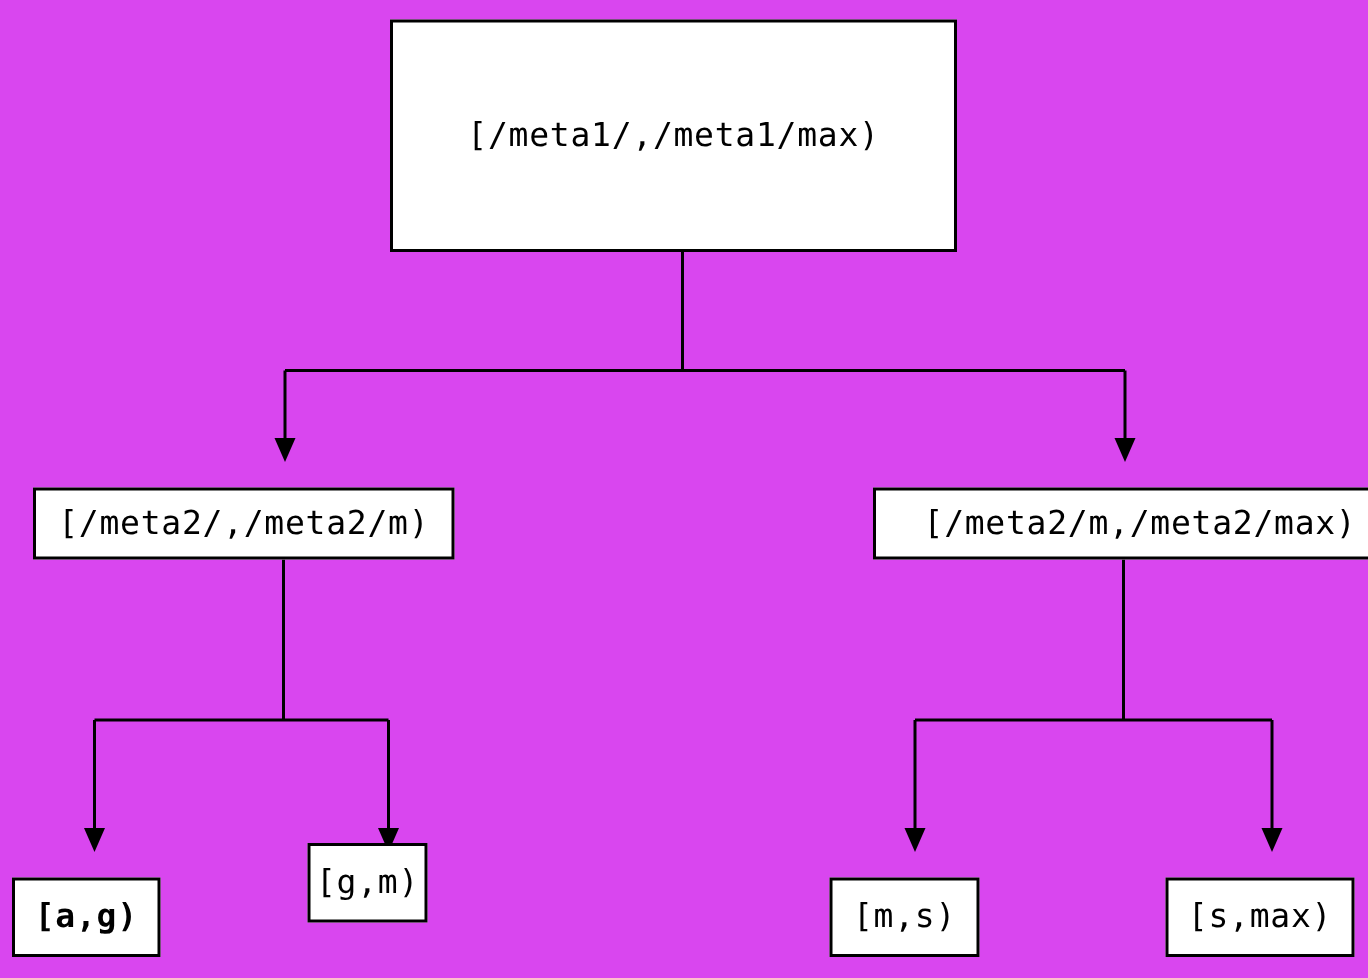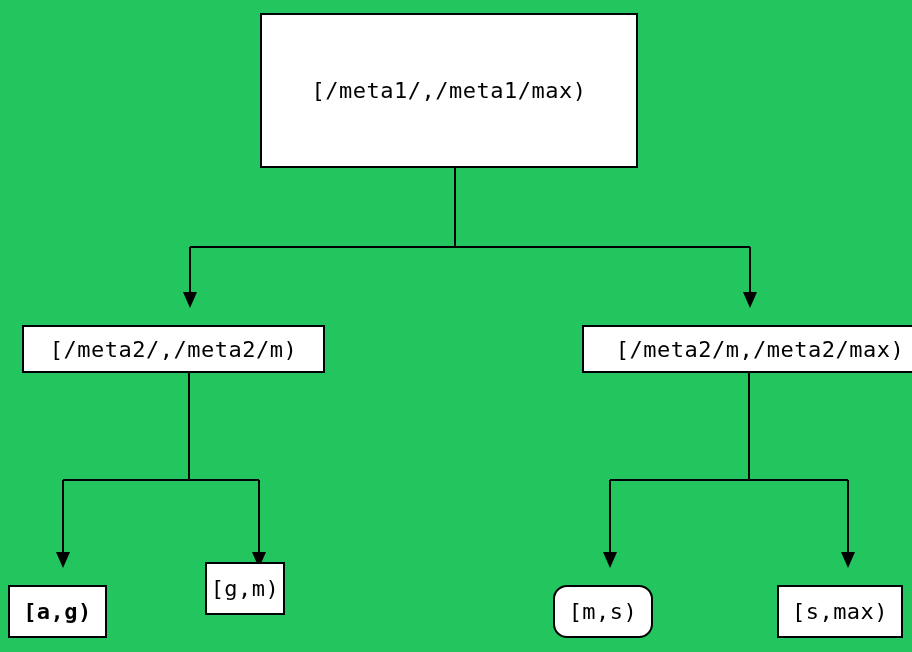--- a/index.html
+++ b/index.html
@@ -4,21 +4,21 @@
 <style>
   html, body {
     margin: 0;
     padding: 0;
     background: #ffffff;
   }
   .stage {
     position: relative;
     width: 912px;
     height: 652px;
-    background: #22c55e;
+    background: #d946ef;
     font-family: "DejaVu Sans Mono", "Liberation Mono", monospace;
     overflow: hidden;
   }
   .edges {
     position: absolute;
     left: 0;
     top: 0;
     width: 912px;
     height: 652px;
   }
@@ -38,25 +38,25 @@
     background: #ffffff;
     display: flex;
     align-items: center;
     justify-content: center;
     color: #000000;
     font-size: 22px;
     letter-spacing: 0.5px;
     white-space: nowrap;
   }
   .node-root   { left: 260px; top: 13px;  width: 378px; height: 155px; }
-  .node-l2a    { left: 22px;  top: 325px; width: 303px; height: 48px; }
+  .node-l2a    { left: 22px;  top: 325px; width: 281px; height: 48px; }
   .node-l2b    { left: 582px; top: 325px; width: 356px; height: 48px; }
   .node-leaf1  { left: 8px;   top: 585px; width: 99px;  height: 53px; font-weight: bold; }
   .node-leaf2  { left: 205px; top: 562px; width: 80px;  height: 53px; }
-  .node-leaf3  { left: 553px; top: 585px; width: 100px; height: 53px; border-radius: 14px; }
+  .node-leaf3  { left: 553px; top: 585px; width: 100px; height: 53px; }
   .node-leaf4  { left: 777px; top: 585px; width: 126px; height: 53px; text-align: center; }
 </style>
 </head>
 <body>
 
 <div class="stage">
 
   <svg class="edges" viewBox="0 0 912 652">
 
     <g>

